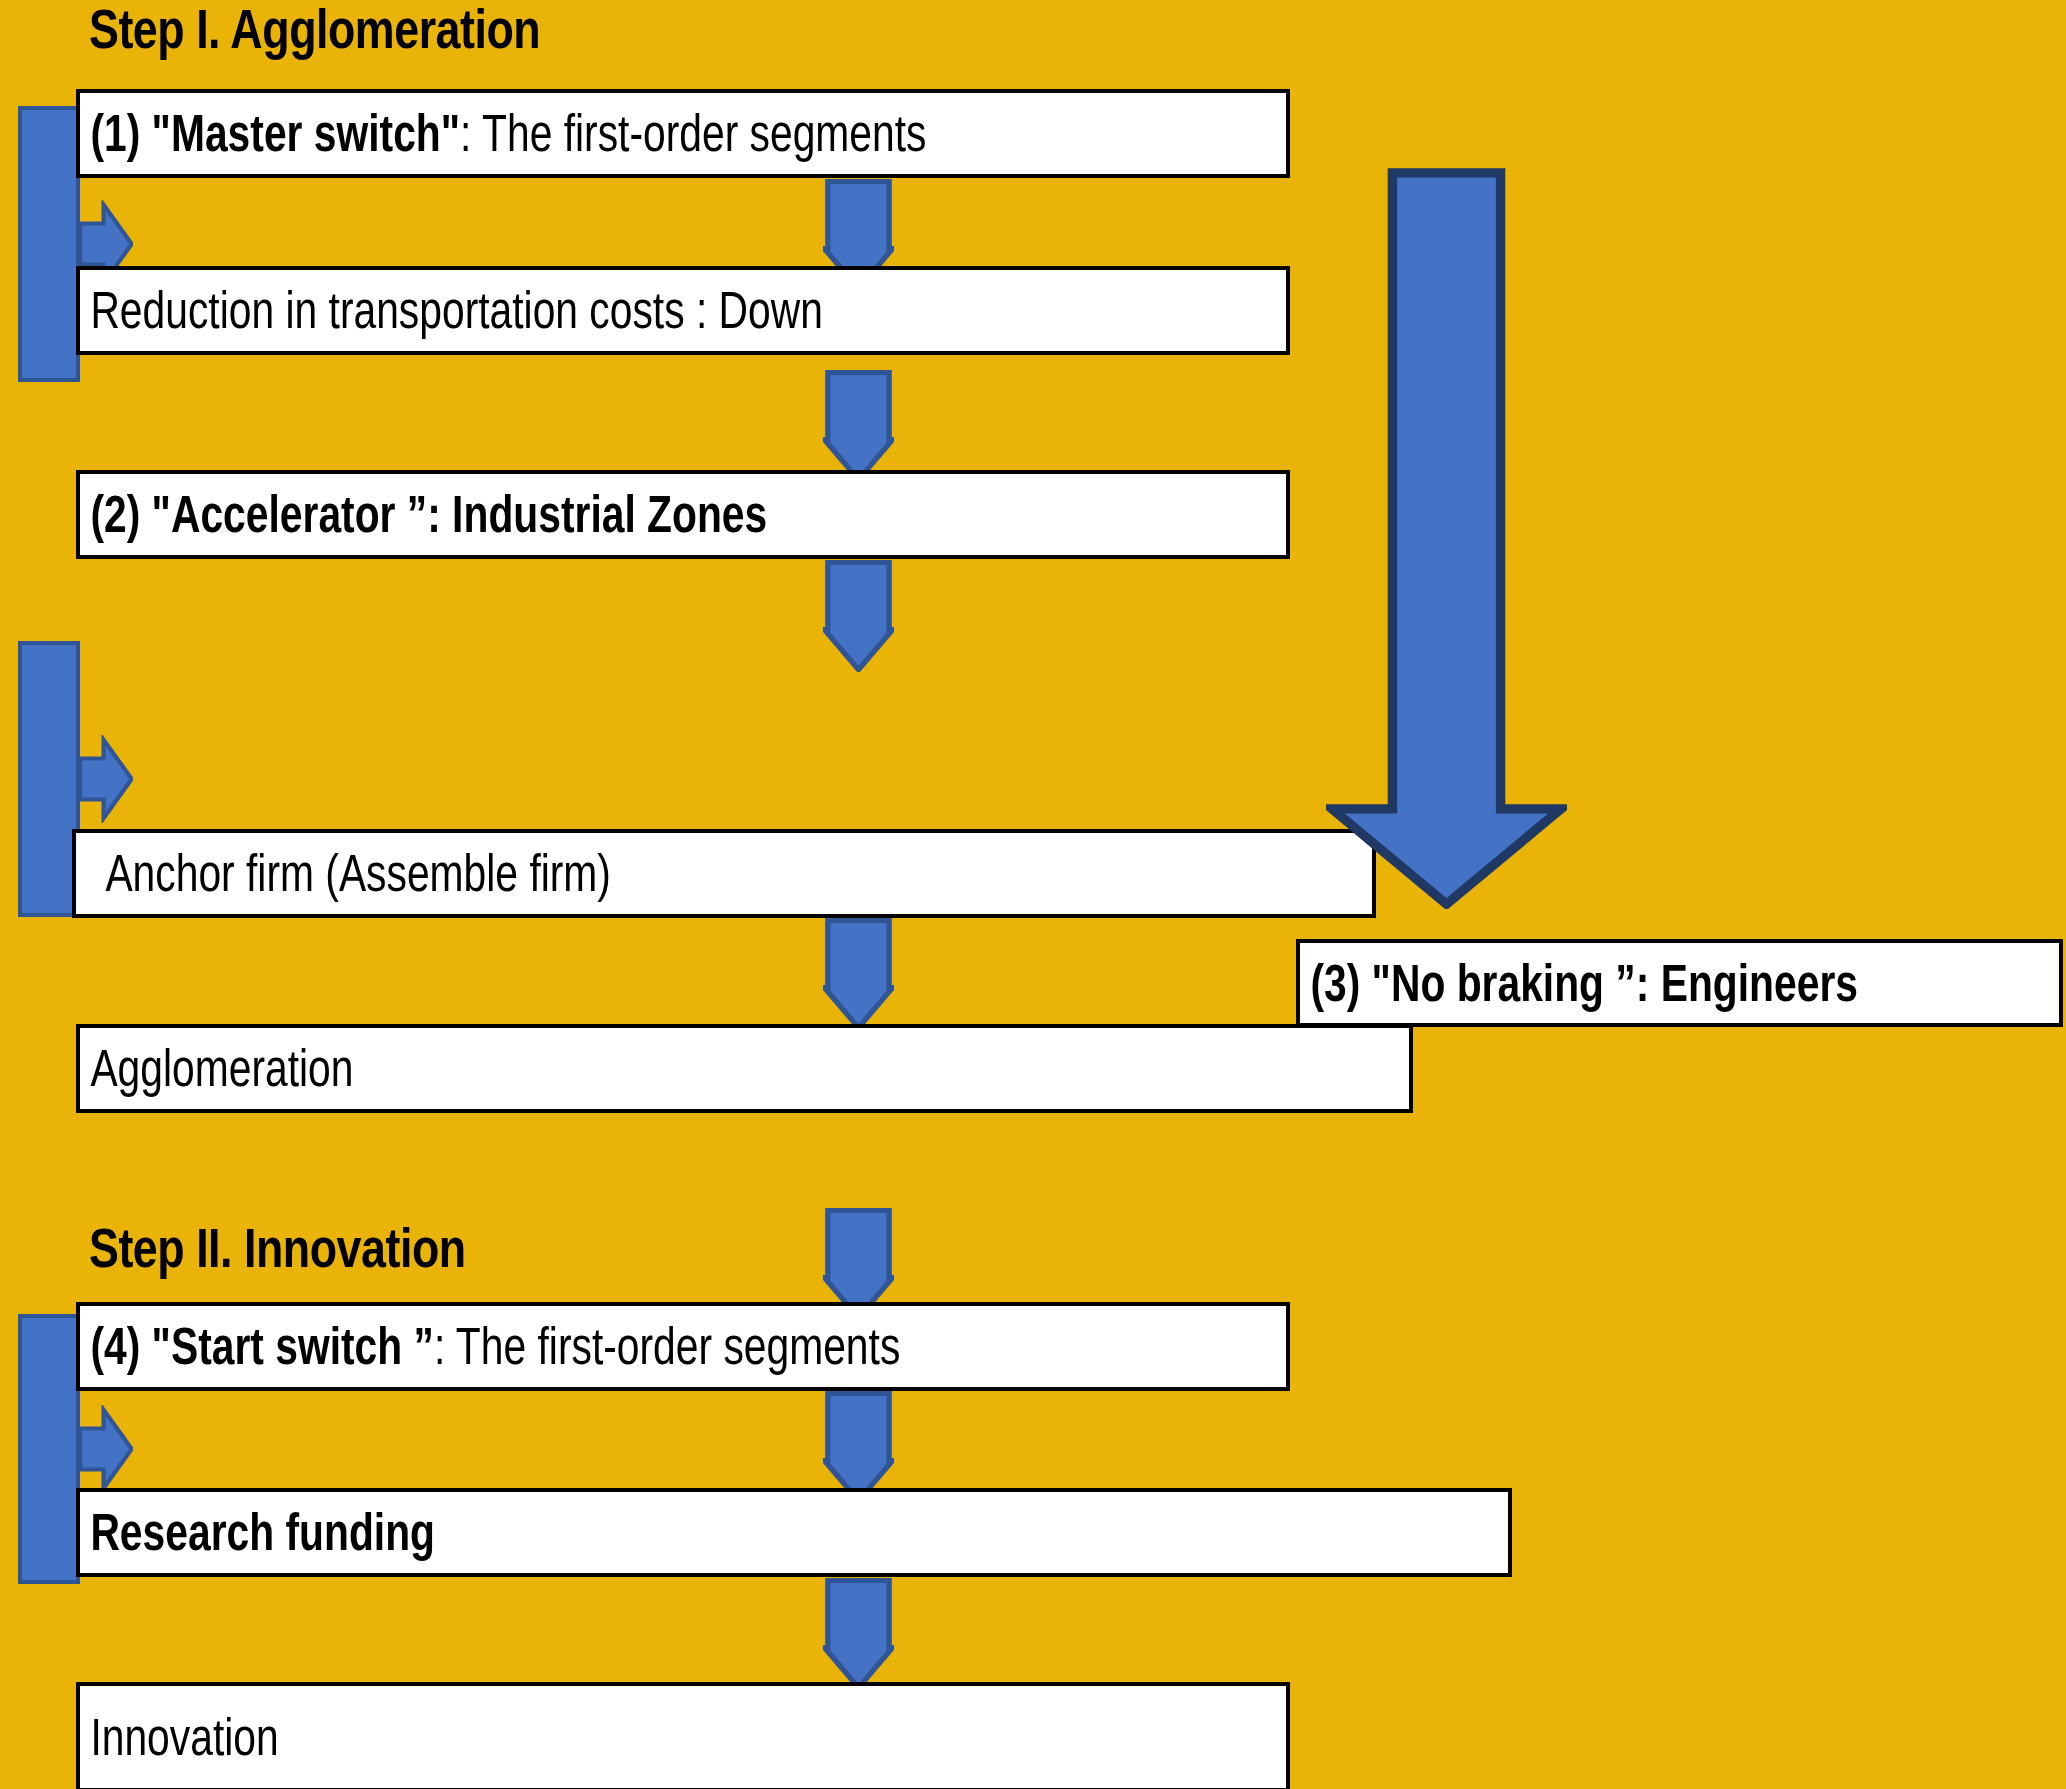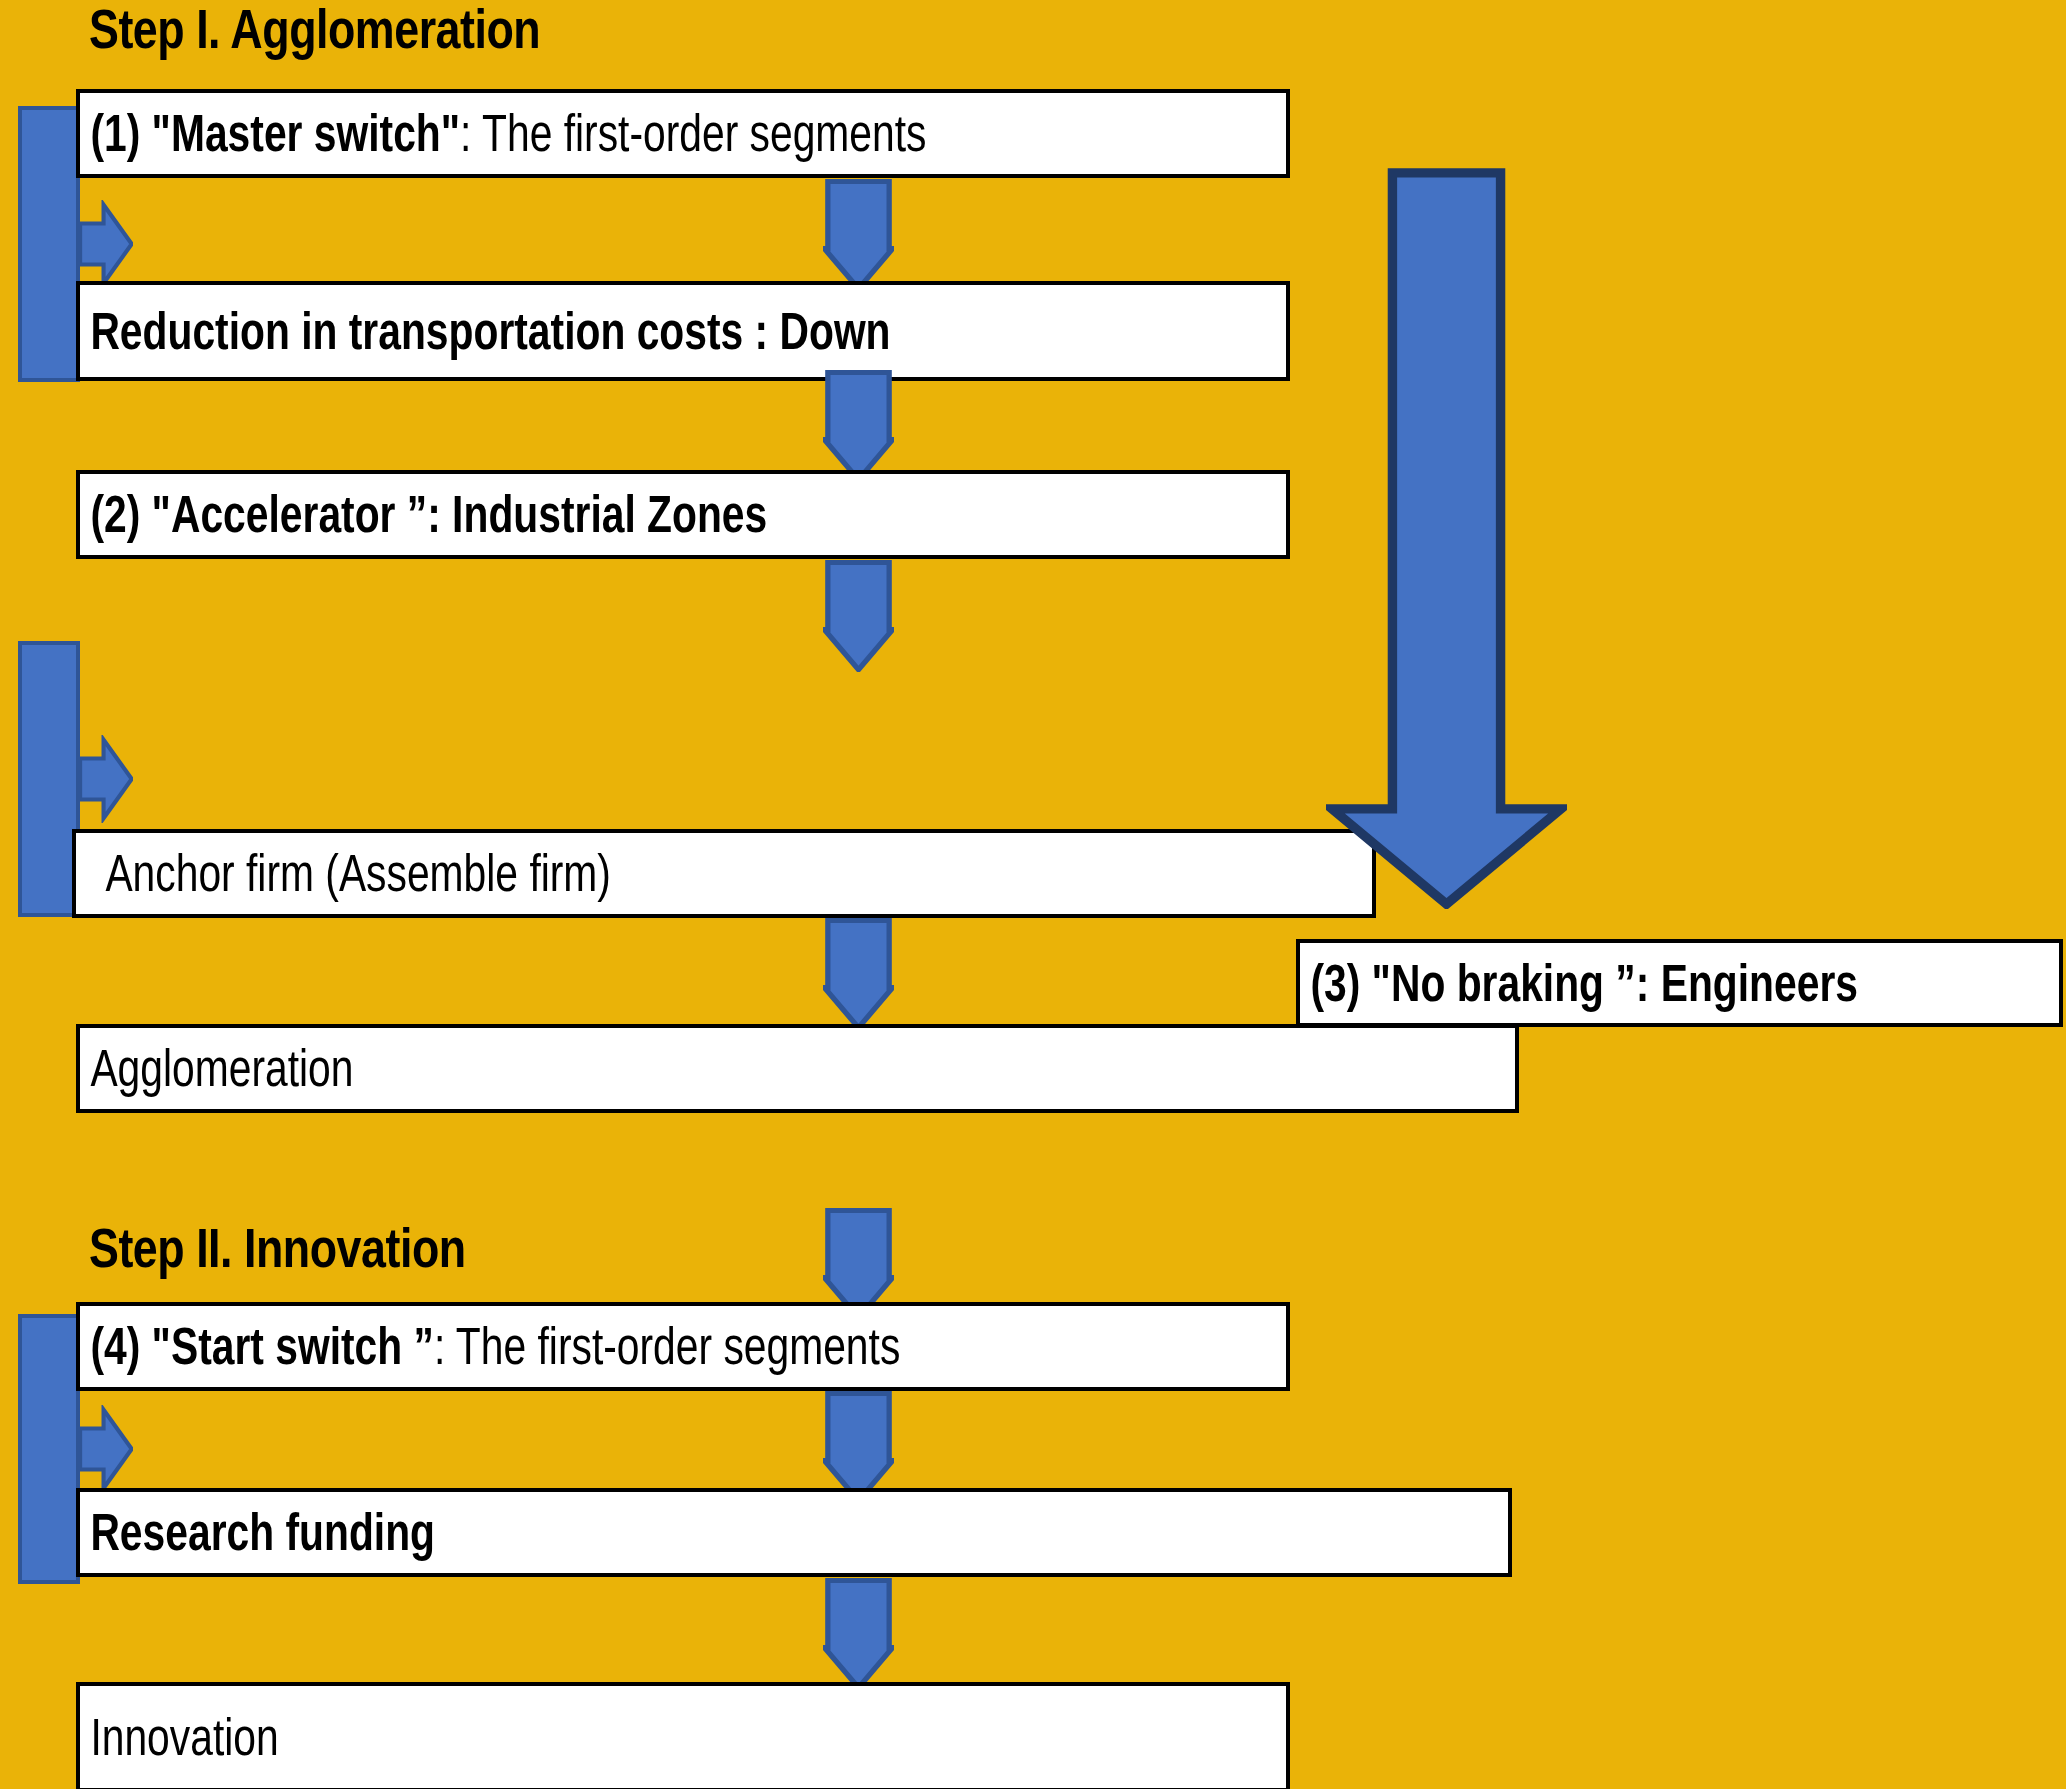--- a/index.html
+++ b/index.html
@@ -97,21 +97,21 @@
   <div class="box" style="left:76px; top:89px; width:1214px; height:89px;">
     <span class="txt"><b>(1) </b><b>"Master switch"</b><span class="reg">: The first-order segments</span></span>
   </div>
 
   <div class="conn" style="left:823px; top:179px; width:71px; height:112px;">
     <svg width="71" height="112" viewBox="0 0 120 190">
       <polygon points="8,4 112,4 112,118 118,118 60,186 2,118 8,118" fill="#4472C4" stroke="#2F5597" stroke-width="9"></polygon>
     </svg>
   </div>
 
-  <div class="box" style="left:76px; top:281px; width:1214px; height:100px;font-weight:bold;">
+  <div class="box" style="left:76px; top:266px; width:1214px; height:89px;">
     <span class="txt reg">Reduction in transportation costs : Down</span>
   </div>
 
   <div class="conn" style="left:823px; top:370px; width:71px; height:112px;">
     <svg width="71" height="112" viewBox="0 0 120 190">
       <polygon points="8,4 112,4 112,118 118,118 60,186 2,118 8,118" fill="#4472C4" stroke="#2F5597" stroke-width="9"></polygon>
     </svg>
   </div>
 
   <div class="box" style="left:76px; top:470px; width:1214px; height:89px;">
@@ -137,21 +137,21 @@
   <div class="box" style="left:72px; top:829px; width:1304px; height:89px;padding-left:19px;">
     <span class="txt reg">Anchor firm (Assemble firm)</span>
   </div>
 
   <div class="conn" style="left:823px; top:918px; width:71px; height:112px;">
     <svg width="71" height="112" viewBox="0 0 120 190">
       <polygon points="8,4 112,4 112,118 118,118 60,186 2,118 8,118" fill="#4472C4" stroke="#2F5597" stroke-width="9"></polygon>
     </svg>
   </div>
 
-  <div class="box" style="left:76px; top:1024px; width:1443px; height:89px;">
+  <div class="box" style="left:76px; top:1024px; width:1337px; height:89px;">
     <span class="txt reg">Agglomeration</span>
   </div>
 
   <div class="bigarrow" style="left:1326px; top:168px; width:241px; height:741px;">
     <svg width="241" height="741" viewBox="0 0 410 1260">
       <polygon points="113,8 297,8 297,1090 400,1090 205,1252 10,1090 113,1090" fill="#4472C4" stroke="#1F3864" stroke-width="16"></polygon>
     </svg>
   </div>
 
   <div class="box" style="left:1296px; top:939px; width:767px; height:88px;">

